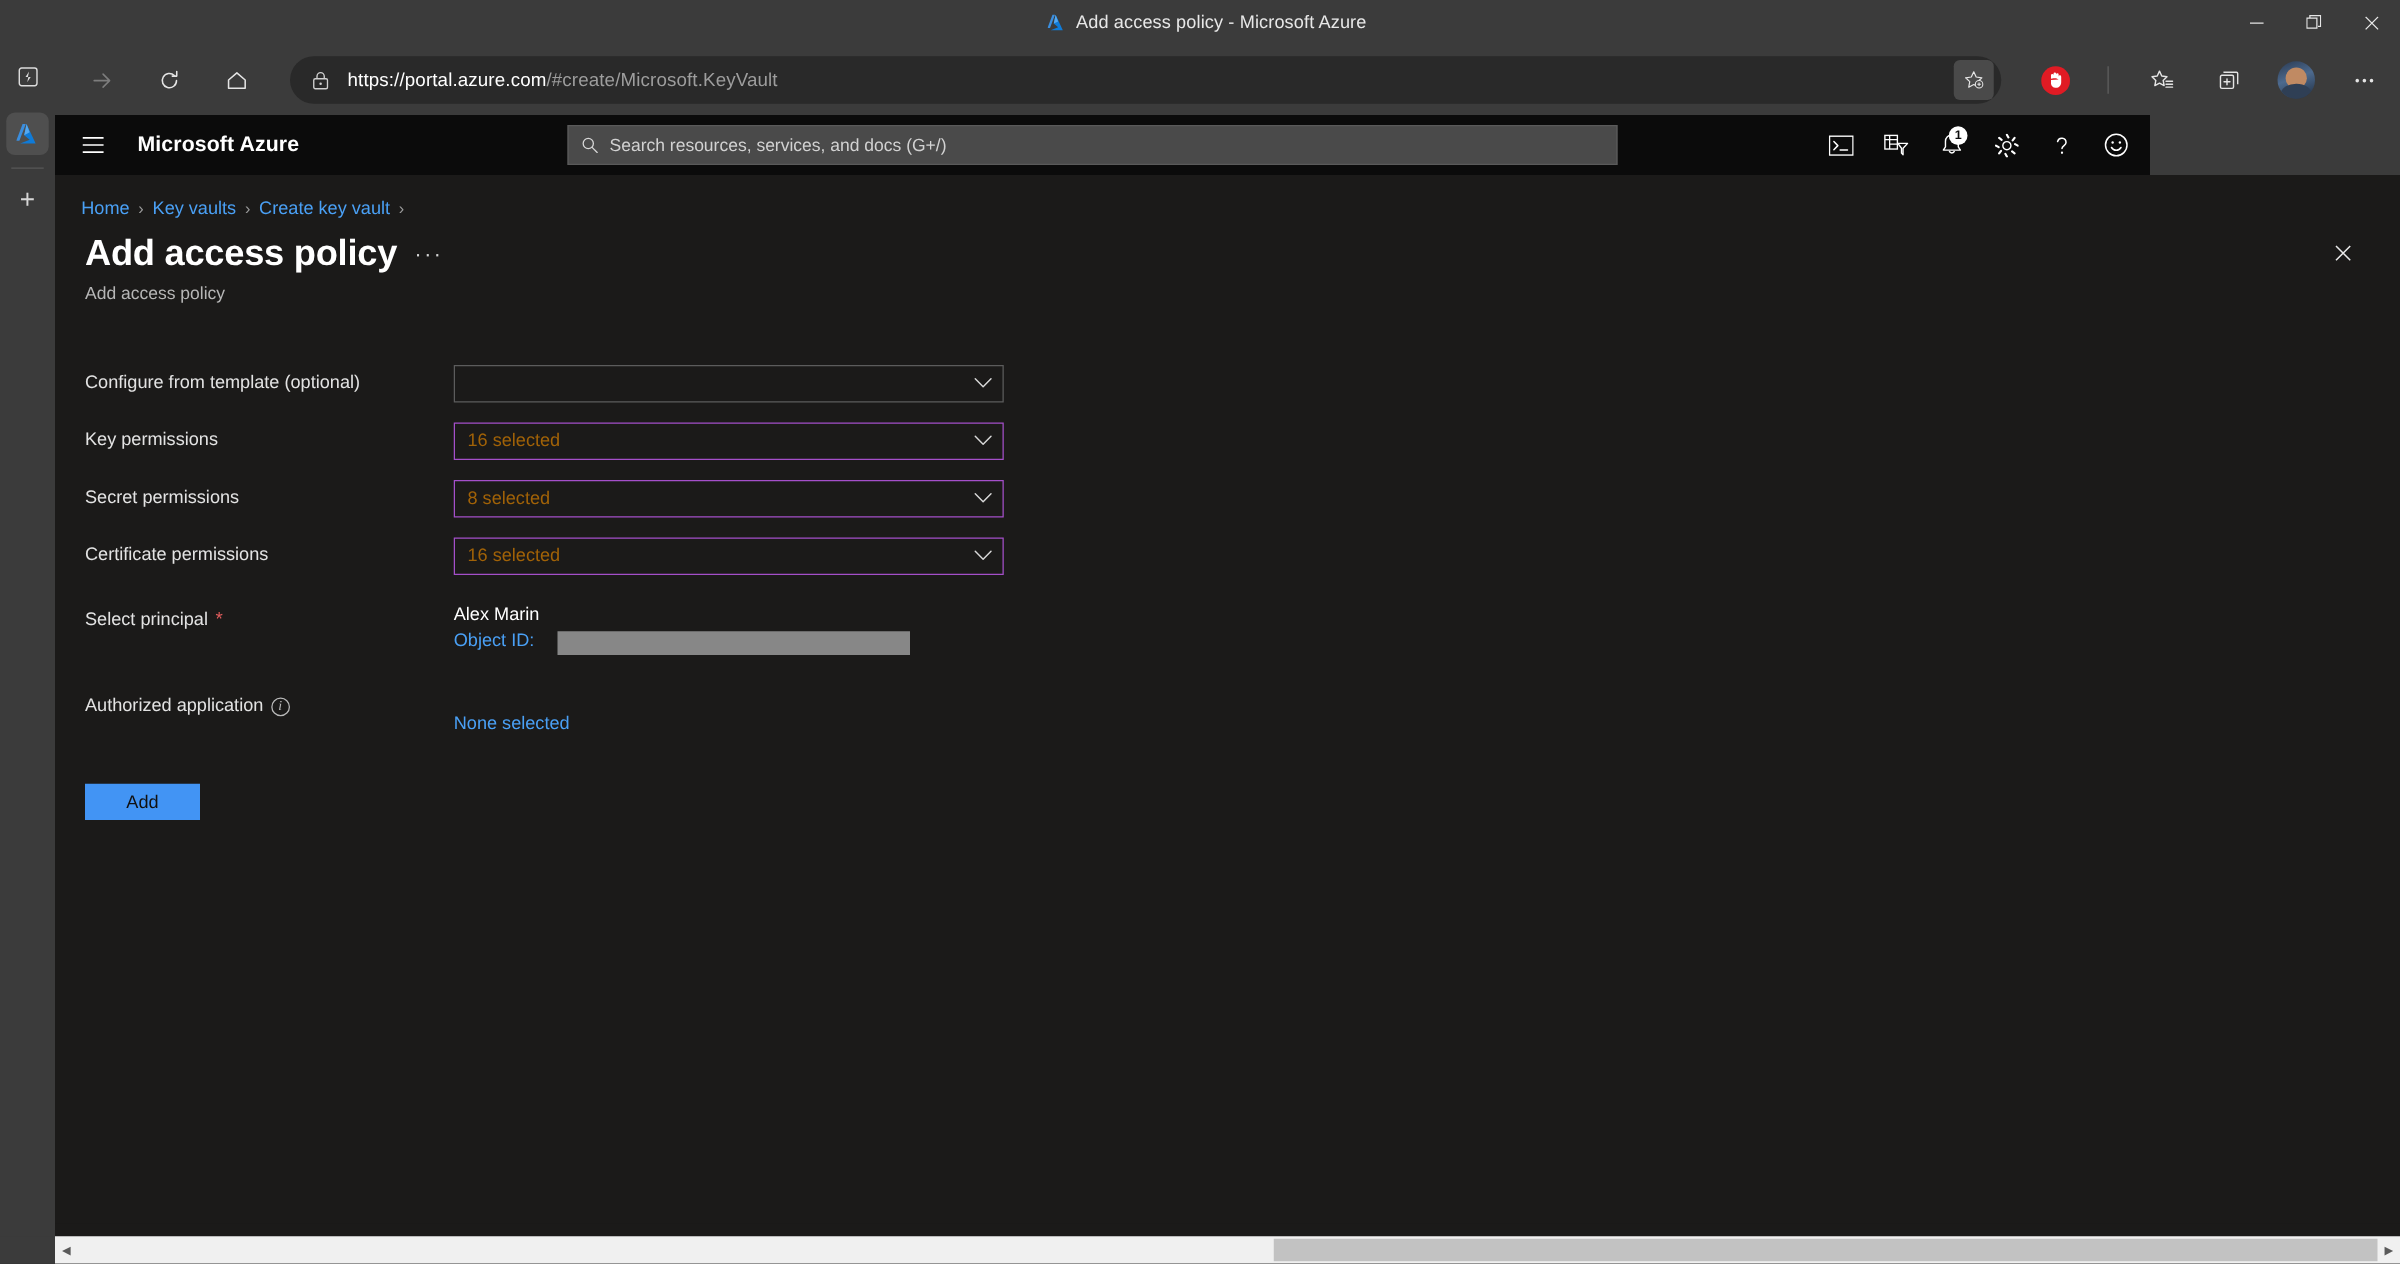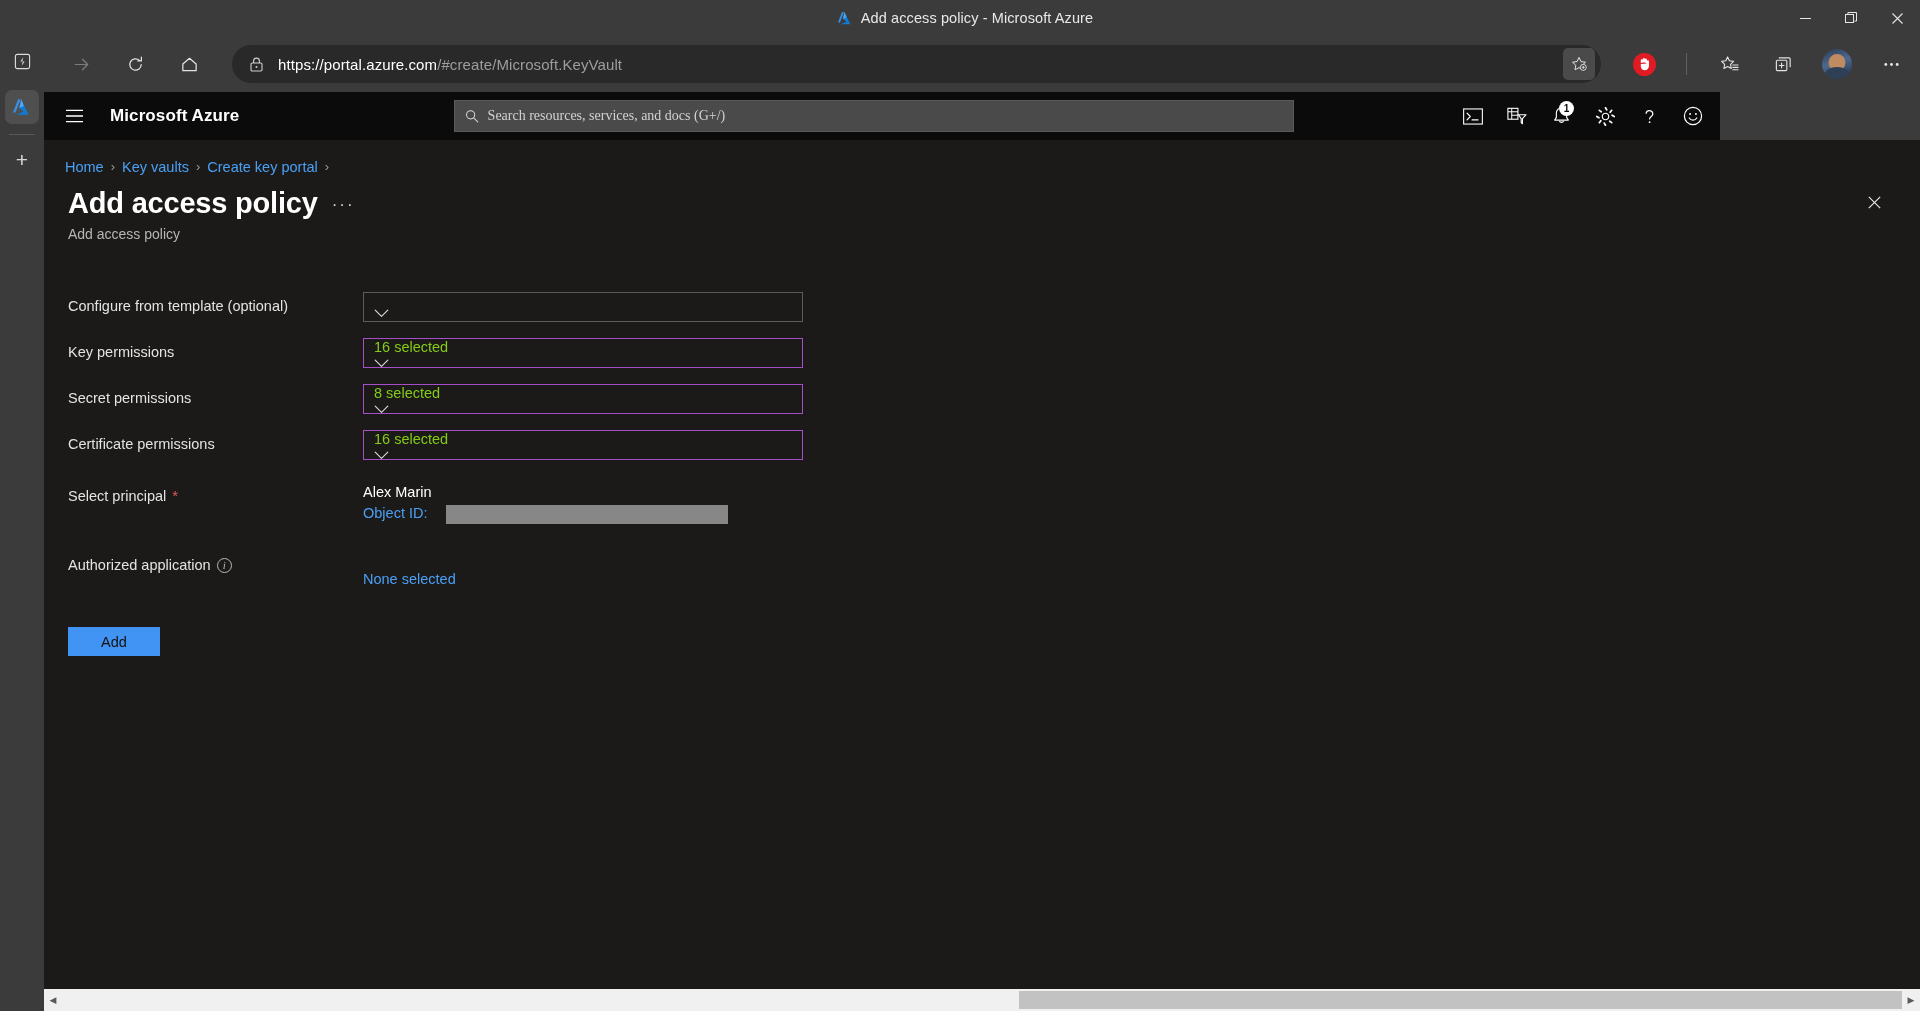--- a/index.html
+++ b/index.html
@@ -116,21 +116,21 @@
     margin-left: 14px; font-size: 17px; font-weight: 600;
     color: #ffffff; letter-spacing: .1px;
   }
   .az-search {
     position: absolute; left: 410px; width: 840px; height: 32px;
     background: #4a4a4a; display: flex; align-items: center; padding: 0 10px;
     border: 1px solid #5a5a5a;
   }
   .az-search input {
     background: transparent; border: 0; outline: none; color: #e2e2e2;
-    font-size: 14px; font-family: Liberation Serif, serif; width: 100%; margin-left: 9px;
+    font-size: 14px; font-family: Liberation Sans, sans-serif; width: 100%; margin-left: 9px;
   }
   .az-search input::placeholder { color: #d2d2d2; }
   .az-head-actions {
     position: absolute; right: 205px; display: flex; align-items: center; gap: 0px;
   }
   .az-hico {
     width: 44px; height: 44px; display: flex; align-items: center; justify-content: center;
     color: #ffffff; position: relative;
   }
   .badge {
@@ -172,22 +172,22 @@
   .req { color: #e05c5c; font-size: 15px; }
   .info-ico {
     width: 15px; height: 15px; border-radius: 50%; border: 1px solid #b9b9b9;
     color: #b9b9b9; font-size: 11px; line-height: 13px; text-align: center;
     font-style: italic; font-family: "Liberation Serif", serif;
   }
   .fctl { flex: 0 0 auto; }
   .dd {
     width: 440px; height: 30px; background: #1b1a19;
     border: 1px solid #5c5c5c;
-    display: flex; justify-content: space-between;
-    padding: 0 8px 0 10px; color: #84cc16; font-size: 14.5px; cursor: pointer; flex-direction: column;
+    display: flex; align-items: center; justify-content: space-between;
+    padding: 0 8px 0 10px; color: #a16207; font-size: 14.5px; cursor: pointer;
   }
   .dd.touched { border-color: #a martial; }
   .dd.touched { border: 1px solid #a44fc9; }
   .chev { color: #d8d8d8; }
 
   .principal-name { font-size: 14.5px; color: #ffffff; padding-top: 3px; }
   .principal-oid { display: flex; align-items: flex-start; gap: 14px; margin-top: 5px; }
   .oid-label { color: #4aa0f5; font-size: 14.5px; }
   .oid-redact { width: 282px; height: 19px; background: #878787; margin-left: 5px; }
 
@@ -404,21 +404,21 @@
       <div class="az-head-right-fill"></div>
     </div>
 
     <div class="blade">
 
       <div class="crumbs">
         <span class="crumb">Home</span>
         <span class="crumb-sep">›</span>
         <span class="crumb">Key vaults</span>
         <span class="crumb-sep">›</span>
-        <span class="crumb">Create key portal</span>
+        <span class="crumb">Create key vault</span>
         <span class="crumb-sep">›</span>
       </div>
 
       <div class="blade-title-row">
         <span class="blade-title">Add access policy</span>
         <span class="blade-dots">···</span>
       </div>
       <div class="blade-sub">Add access policy</div>
 
       <div class="blade-close">

